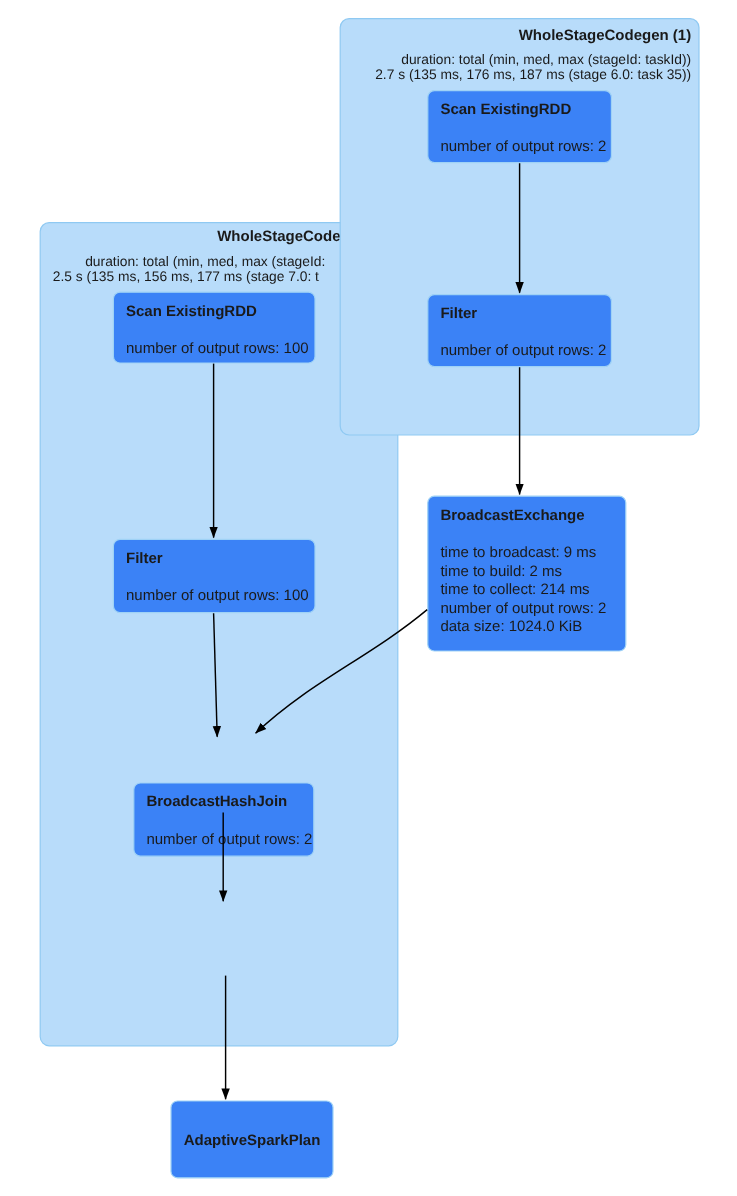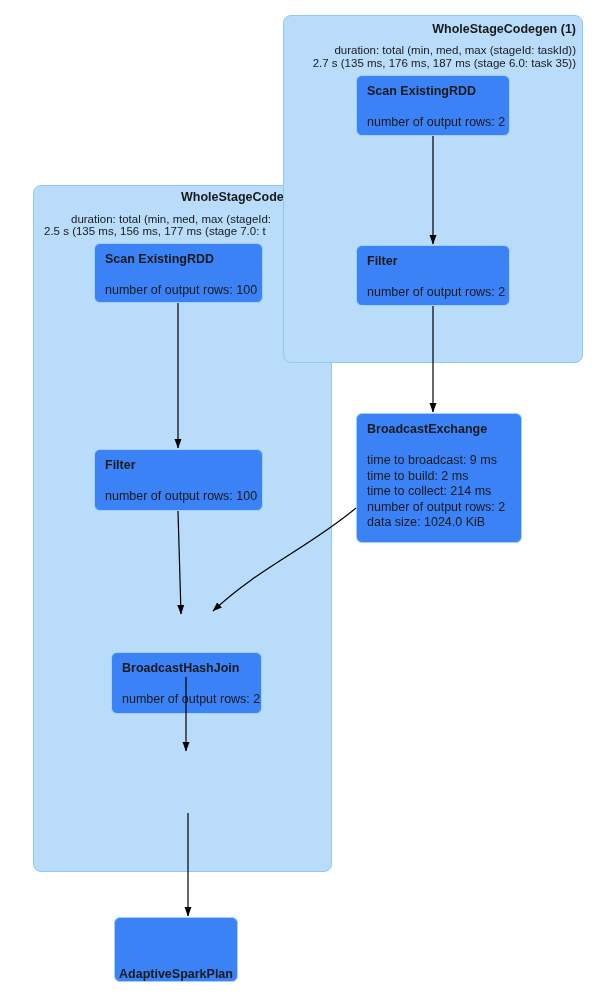--- a/index.html
+++ b/index.html
@@ -87,21 +87,21 @@
   </div>
 
   <div class="node" style="left:111px;top:652px;width:151px;height:62px;">
     <div class="node-title">BroadcastHashJoin</div>
     <div class="node-metrics">
         <div>number of output rows: 2</div>
       </div>
   </div>
 
 
-  <div class="node node-center" style="left:114px;top:917px;width:124px;height:65px;align-items:flex-end;">
+  <div class="node node-center" style="left:142px;top:917px;width:136px;height:65px;">
     <div class="node-title">AdaptiveSparkPlan</div>
   </div>
 
   <svg class="edges" width="614" height="997" viewBox="0 0 614 997">
     <defs>
       <marker id="ah" markerWidth="11" markerHeight="9" refX="9" refY="4" orient="auto" markerUnits="userSpaceOnUse">
         <path d="M0,0.5 L9.5,4 L0,7.5 z" fill="#000000"></path>
       </marker>
     </defs>
     <path d="M433,136 L433,244" stroke="#000000" stroke-width="1.2" fill="none" marker-end="url(#ah)"></path>

